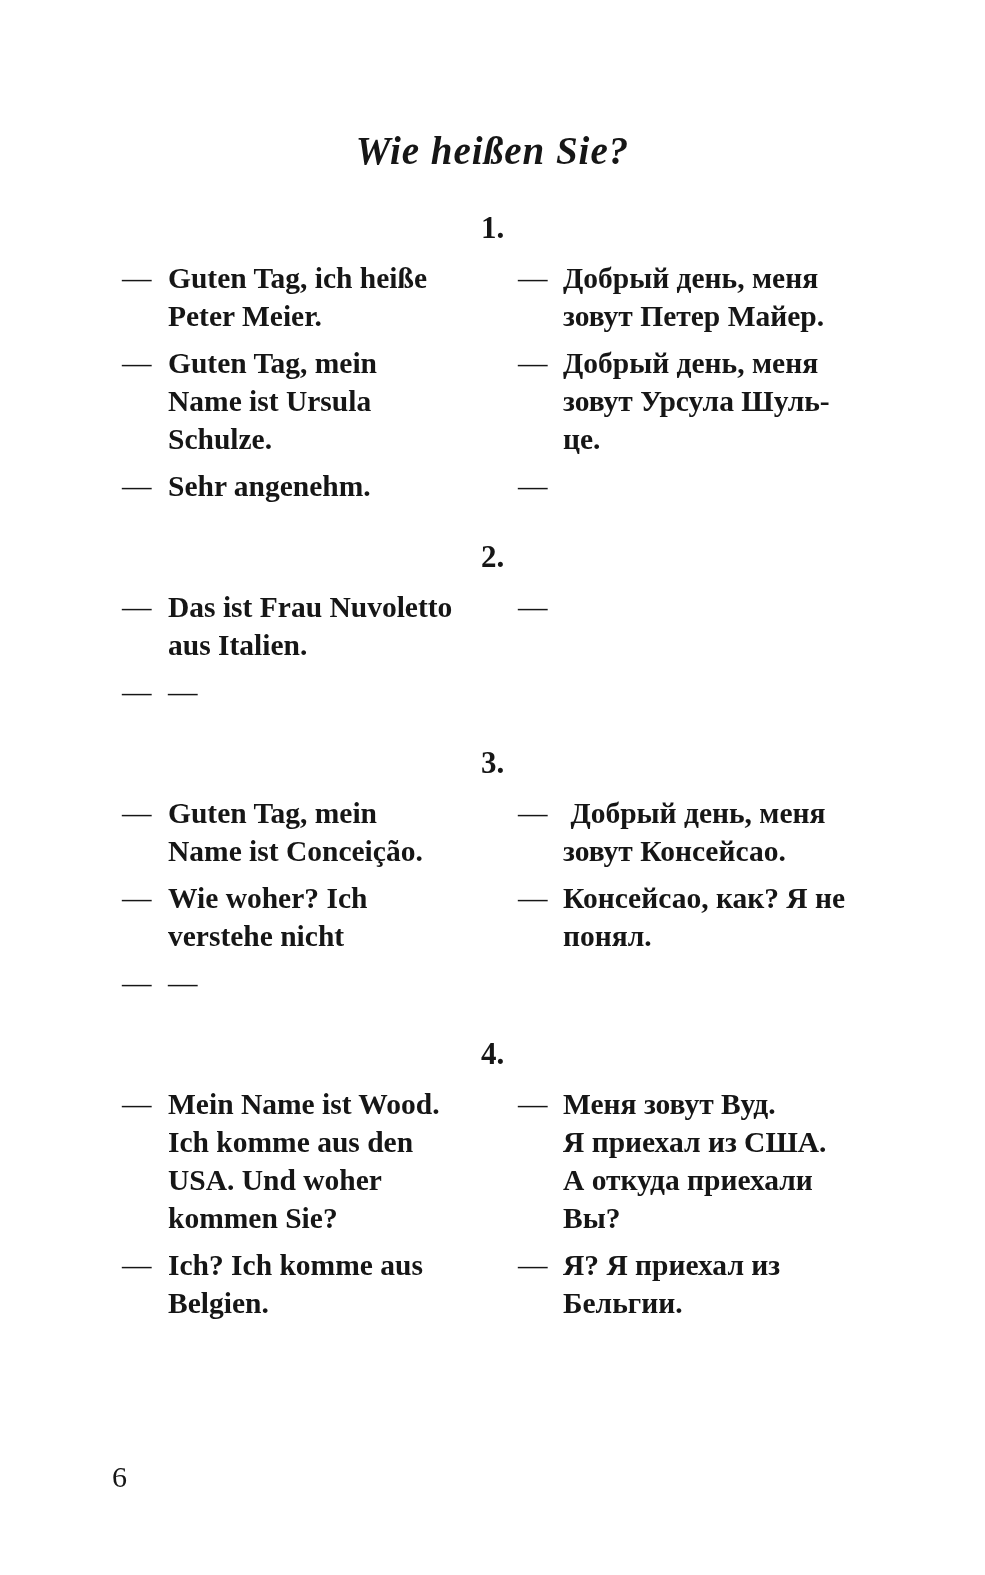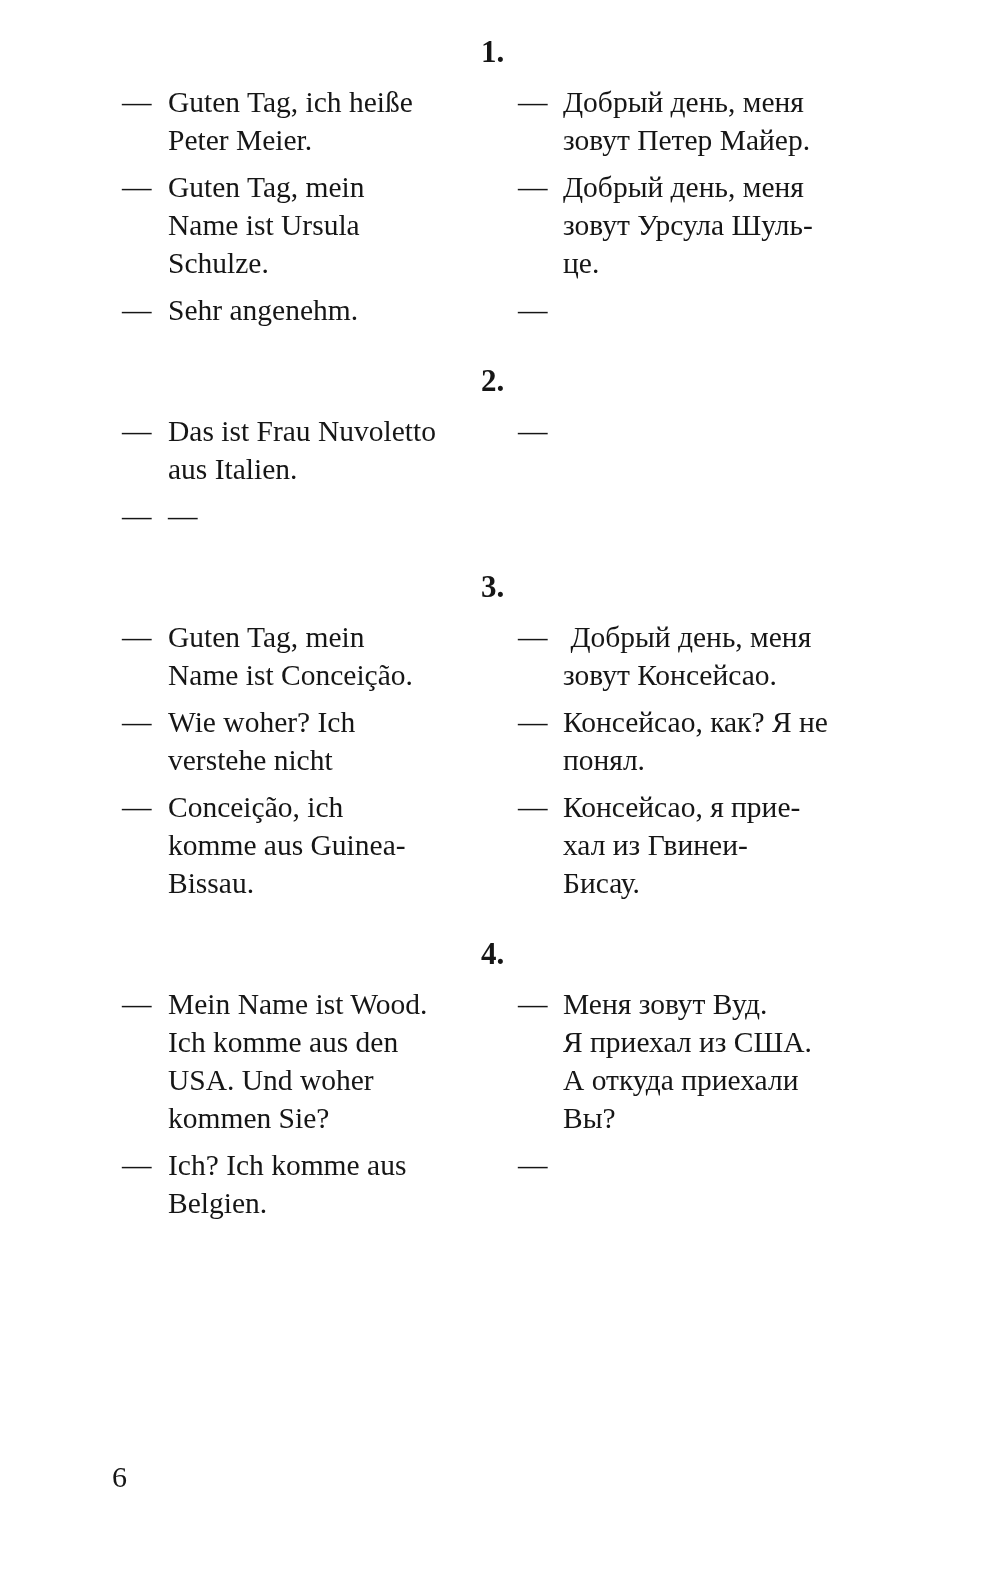--- a/index.html
+++ b/index.html
@@ -33,34 +33,35 @@
   .pair {
     display: grid;
     grid-template-columns: 46px 350px 45px auto;
     padding-left: 122px;
     padding-right: 40px;
     margin-bottom: 9px;
     font-size: 29.5px;
     line-height: 38px;
   }
   .dash { white-space: pre; }
-  .lines { white-space: pre-wrap; }
+  .lines { white-space: pre-wrap; font-weight: bold; }
   .page-number {
     position: absolute;
     left: 112px;
     top: 1458px;
     font-size: 30px;
     line-height: 38px;
   }
 </style>
 </head>
 <body>
 
 <div class="page">
 
+  <h1 class="title">Wie heißen Sie?</h1>
 
   <section>
     <div class="section-number">1.</div>
     <div class="pair">
       <span class="dash">—</span>
       <div class="lines">Guten Tag, ich heiße
 Peter Meier.</div>
       <span class="dash">—</span>
       <div class="lines">Добрый день, меня
 зовут Петер Майер.</div>
@@ -109,27 +110,21 @@
     <div class="pair">
       <span class="dash">—</span>
       <div class="lines">Wie woher? Ich
 verstehe nicht</div>
       <span class="dash">—</span>
       <div class="lines">Консейсао, как? Я не
 понял.</div>
     </div>
     <div class="pair">
       <span class="dash">—</span>
-      <div class="lines">Conceição, ich
-komme aus Guinea-
-Bissau.</div>
       <span class="dash">—</span>
-      <div class="lines">Консейсао, я прие-
-хал из Гвинеи-
-Бисау.</div>
     </div>
   </section>
 
   <section>
     <div class="section-number">4.</div>
     <div class="pair">
       <span class="dash">—</span>
       <div class="lines">Mein Name ist Wood.
 Ich komme aus den
 USA. Und woher
@@ -138,18 +133,20 @@
       <div class="lines">Меня зовут Вуд.
 Я приехал из США.
 А откуда приехали
 Вы?</div>
     </div>
     <div class="pair">
       <span class="dash">—</span>
       <div class="lines">Ich? Ich komme aus
 Belgien.</div>
       <span class="dash">—</span>
+      <div class="lines">Я? Я приехал из
+Бельгии.</div>
     </div>
   </section>
 
   <div class="page-number">6</div>
 
 </div>
 
 </body></html>

